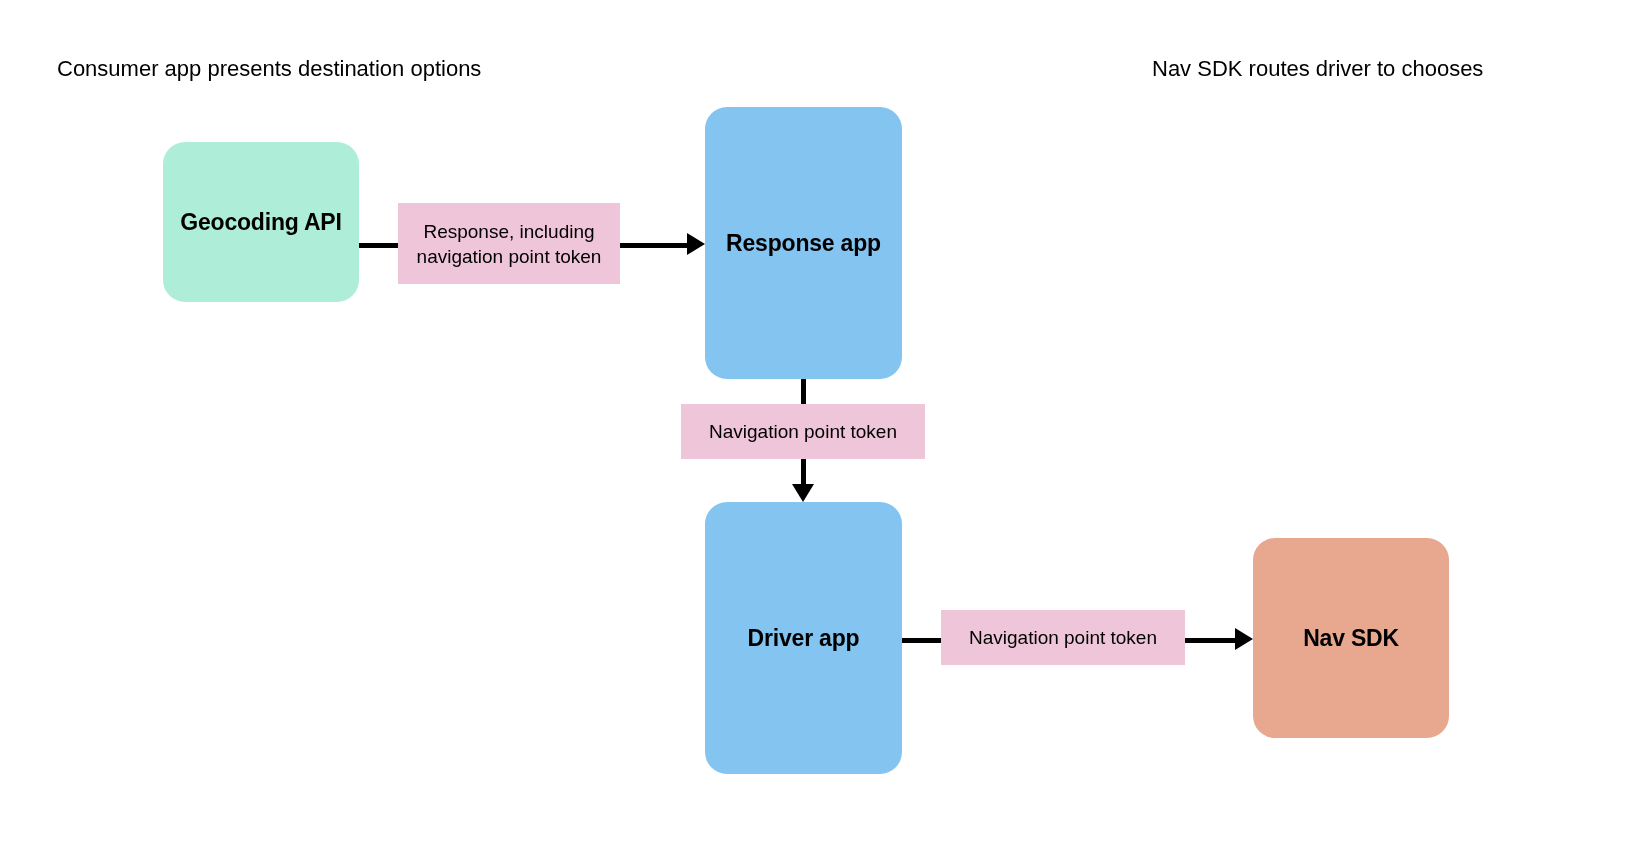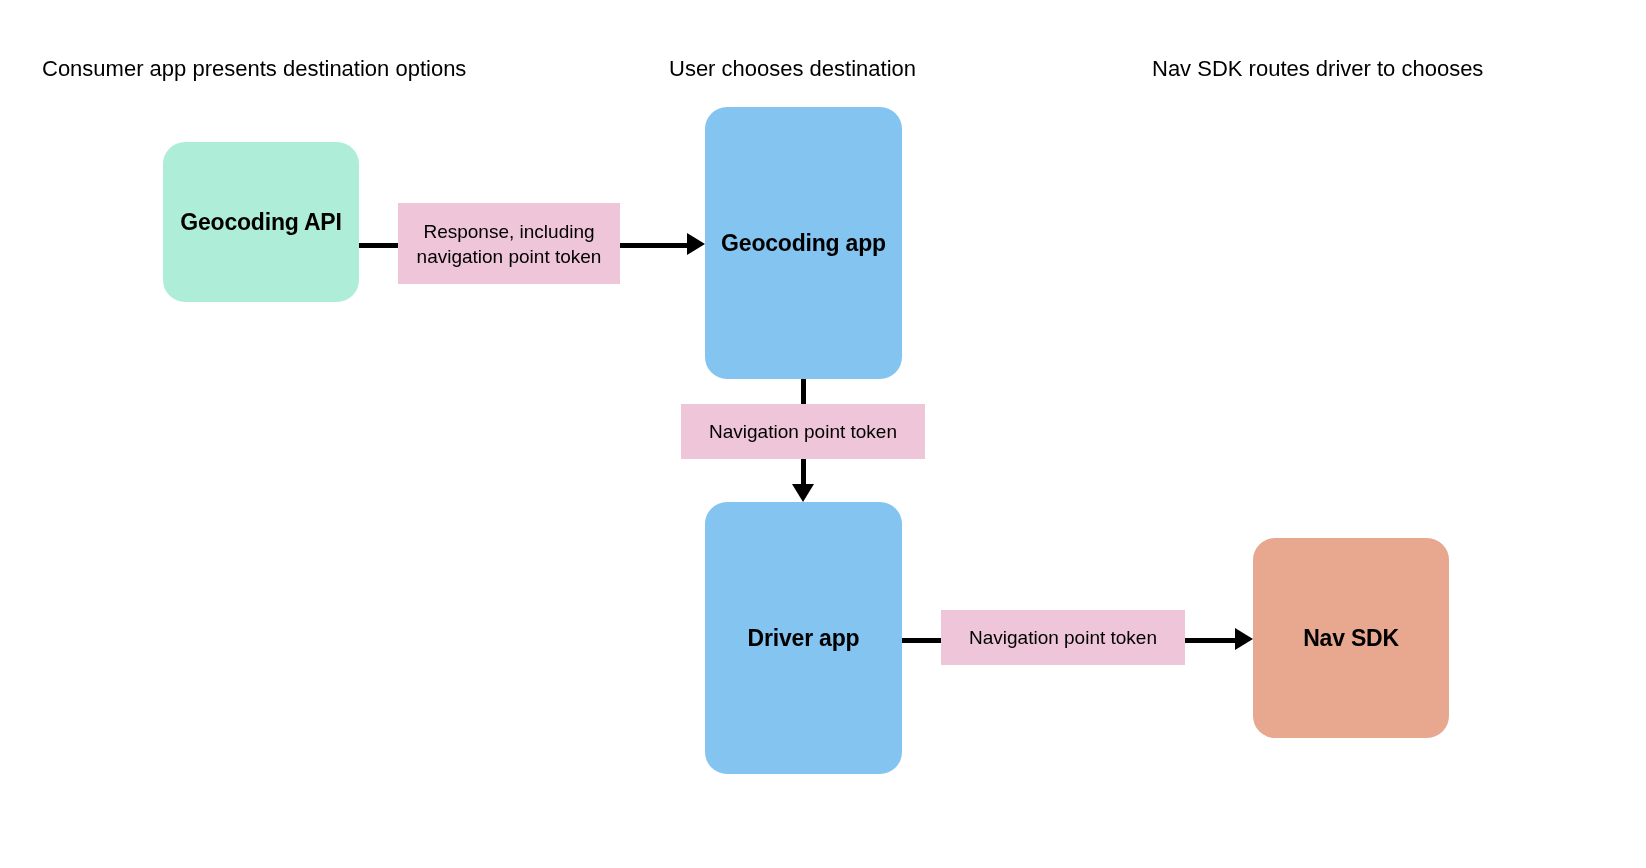--- a/index.html
+++ b/index.html
@@ -20,21 +20,21 @@
 
   
   .col-header {
     position: absolute;
     font-size: 22px;
     line-height: 26px;
     color: #000000;
     white-space: nowrap;
     font-weight: 400;
   }
-  #hdr-consumer { left: 42px;   top: 56px; }
+  #hdr-consumer { left: 57px;   top: 56px; }
   #hdr-user     { left: 669px;  top: 56px; }
   #hdr-navsdk   { left: 1152px; top: 56px; }
 
   
   .node {
     position: absolute;
     border-radius: 22px;
     display: flex;
     align-items: center;
     justify-content: center;
@@ -144,41 +144,40 @@
     left: 941px;  top: 610px;
     width: 244px; height: 55px;
   }
 </style>
 </head>
 <body>
 
 <div id="canvas">
 
   <div class="col-header" id="hdr-consumer">Consumer app presents destination options</div>
-  <div class="col-header" id="hdr-user">User chooses destination</div>
   <div class="col-header" id="hdr-navsdk">Nav SDK routes driver to chooses</div>
 
   <div class="line-h" id="line-geo-label"></div>
   <div class="line-h" id="line-label-consumer"></div>
   <div class="arrow-right" id="arrow-consumer"></div>
 
   <div class="line-v" id="line-consumer-mid"></div>
   <div class="line-v" id="line-mid-driver"></div>
   <div class="arrow-down" id="arrow-driver"></div>
 
   <div class="line-h" id="line-driver-label"></div>
   <div class="line-h" id="line-label-navsdk"></div>
   <div class="arrow-right" id="arrow-navsdk"></div>
 
   <div class="node" id="node-geocoding">
     <span class="node-label">Geocoding API</span>
   </div>
 
   <div class="node" id="node-consumer">
-    <span class="node-label">Geocoding app</span>
+    <span class="node-label">Response app</span>
   </div>
 
   <div class="node" id="node-navsdk">
     <span class="node-label">Nav SDK</span>
   </div>
 
   <div class="node" id="node-driver">
     <span class="node-label">Driver app</span>
   </div>
 

